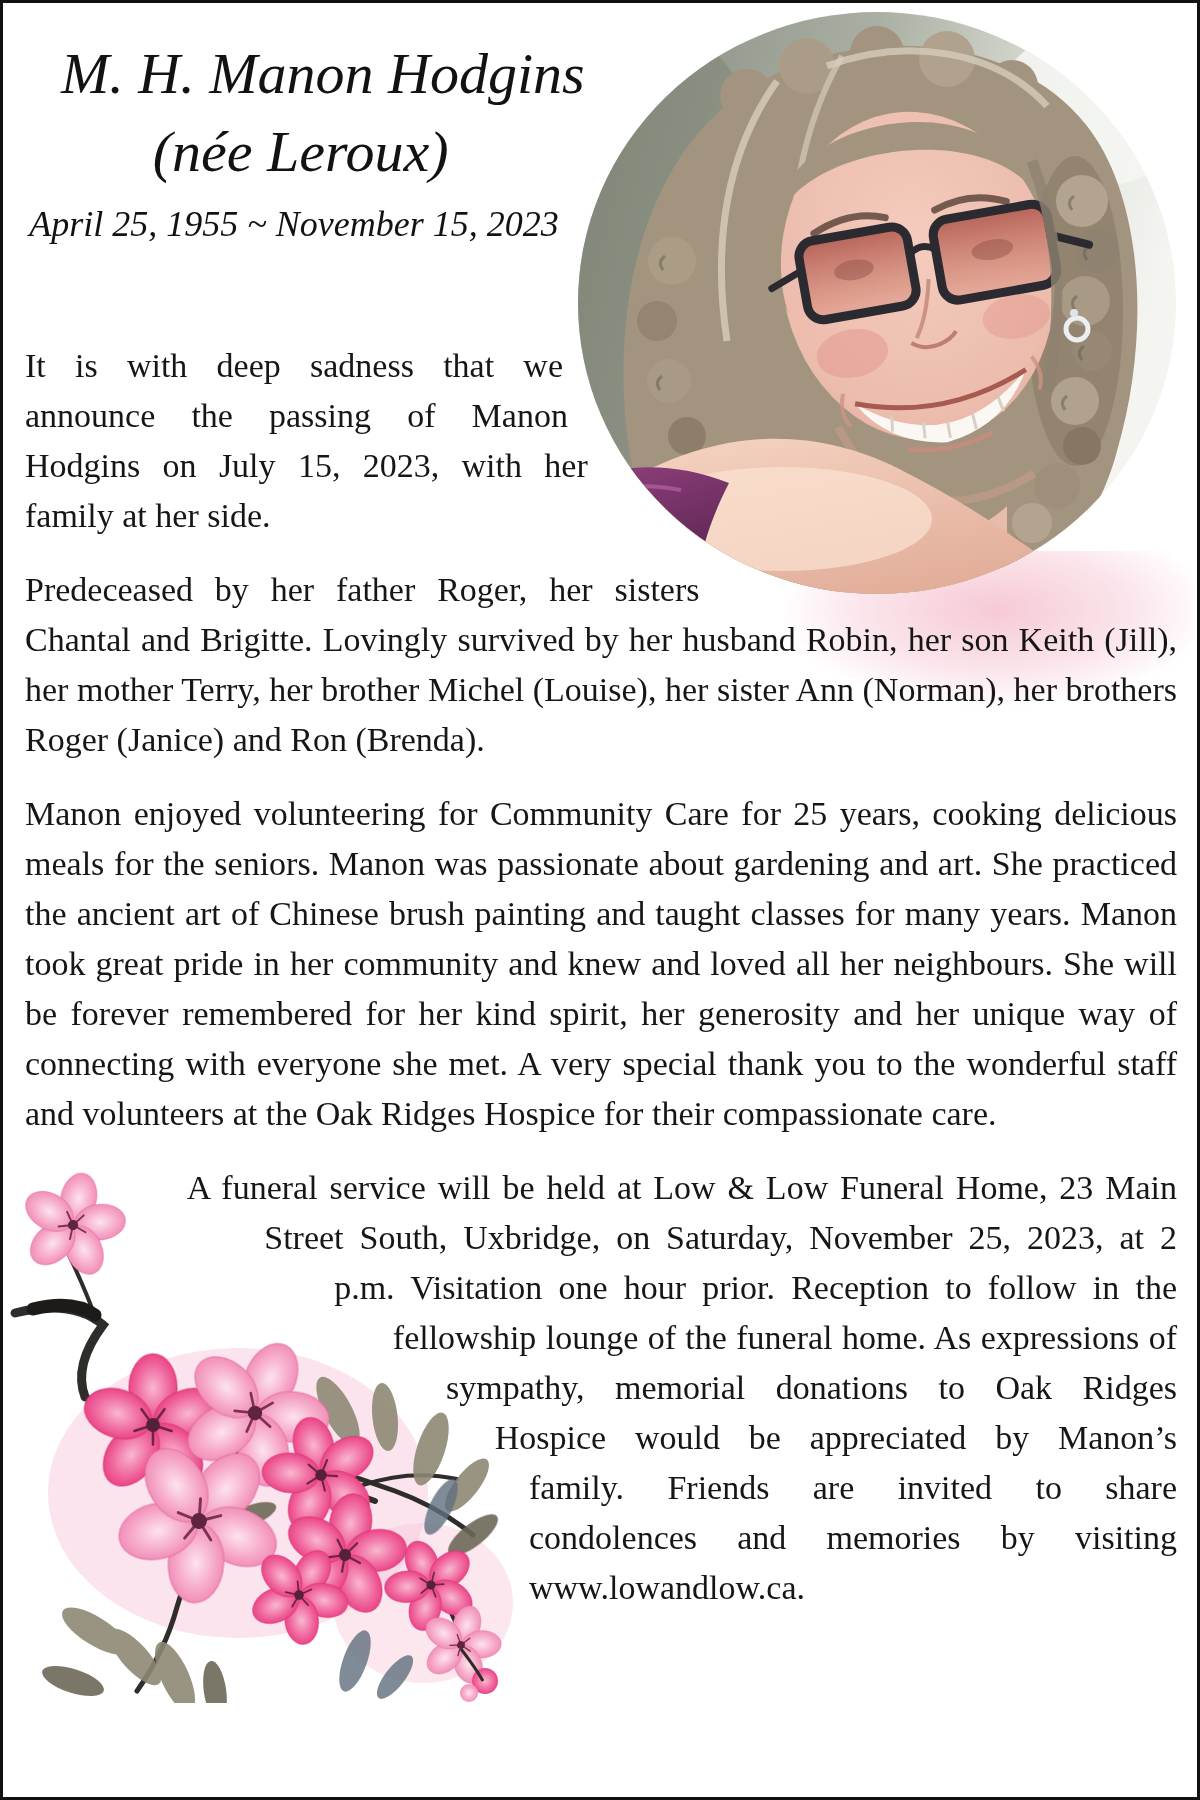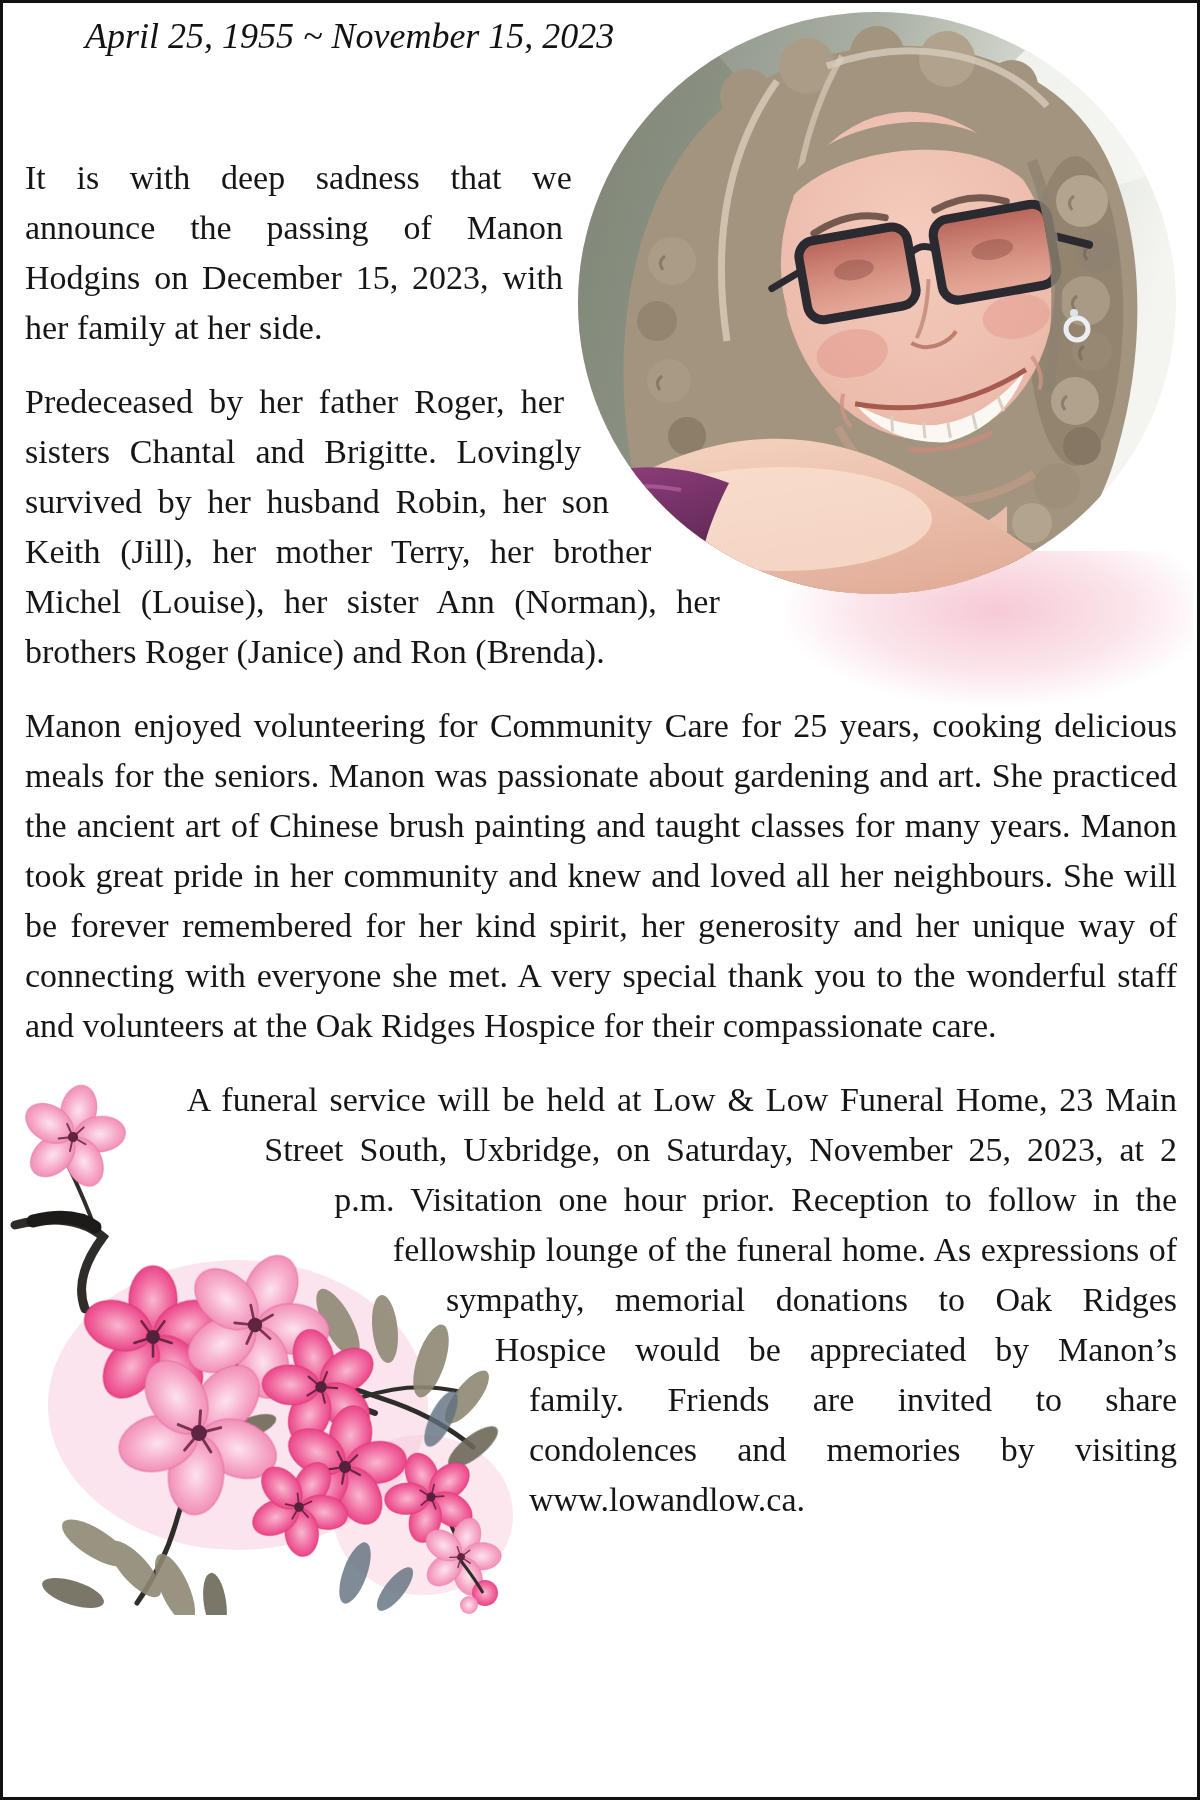--- a/index.html
+++ b/index.html
@@ -174,24 +174,25 @@
         <path d="M-10,472 C45,452 95,450 152,472 C130,515 122,548 118,584 L-10,584 Z" fill="url(#ppG)"></path>
         <path d="M20,482 Q60,470 104,479" stroke="#c069ae" stroke-width="4" fill="none" opacity="0.6"></path>
         <path d="M448,558 C480,540 520,544 558,574 L562,584 L448,584 Z" fill="#7c3470"></path>
 
         <circle cx="500" cy="318" r="11" fill="none" stroke="#eceff2" stroke-width="5"></circle>
         <circle cx="497" cy="302" r="4" fill="#dfe3e8"></circle>
       </g>
     </svg>
   </div>
 
+  <h1 class="title"><span>M. H. Manon Hodgins</span><br><span>(née Leroux)</span></h1>
 
   <div class="dates">April 25, 1955 ~ November 15, 2023</div>
 
-  <p class="body-par first"><span>It is with deep sadness that we announce the passing of Manon Hodgins on December 15, 2023, with her family at her side.</span></p>
+  <p class="body-par first"><span>It is with deep sadness that we announce the passing of Manon Hodgins on July 15, 2023, with her family at her side.</span></p>
 
   <p class="body-par"><span>Predeceased by her father Roger, her sisters Chantal and Brigitte. Lovingly survived by her husband Robin, her son Keith (Jill), her mother Terry, her brother Michel (Louise), her sister Ann (Norman), her brothers Roger (Janice) and Ron (Brenda).</span></p>
 
   <p class="body-par"><span>Manon enjoyed volunteering for Community Care for 25 years, cooking delicious meals for the seniors. Manon was passionate about gardening and art. She practiced the ancient art of Chinese brush painting and taught classes for many years. Manon took great pride in her community and knew and loved all her neighbours. She will be forever remembered for her kind spirit, her generosity and her unique way of connecting with everyone she met. A very special thank you to the wonderful staff and volunteers at the Oak Ridges Hospice for their compassionate care.</span></p>
 
   <p class="body-par">
     <span class="flower-float">
 
       <svg viewBox="0 0 520 540" aria-hidden="true">
         <defs>

